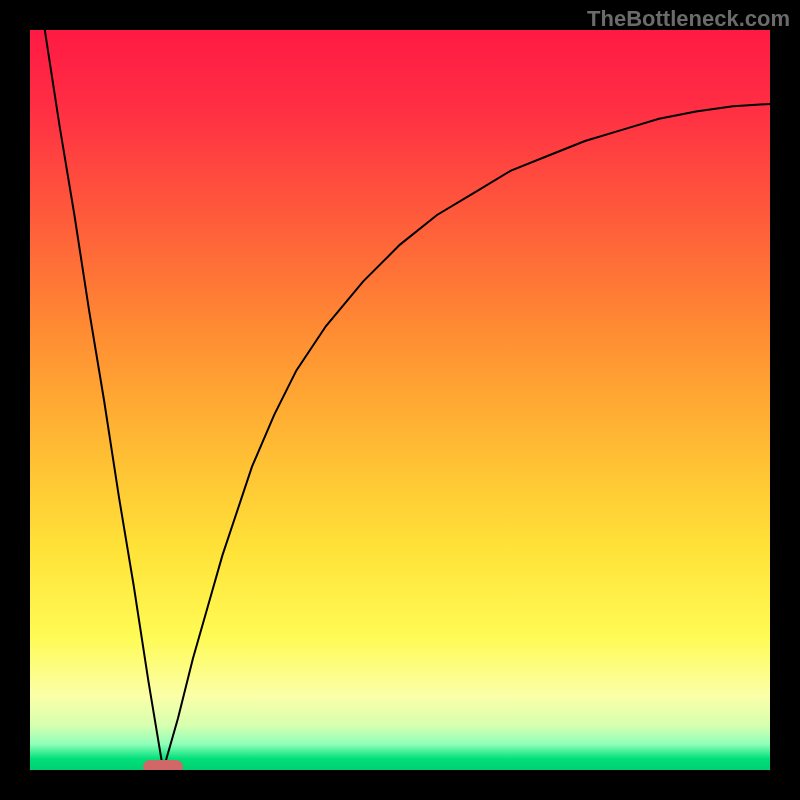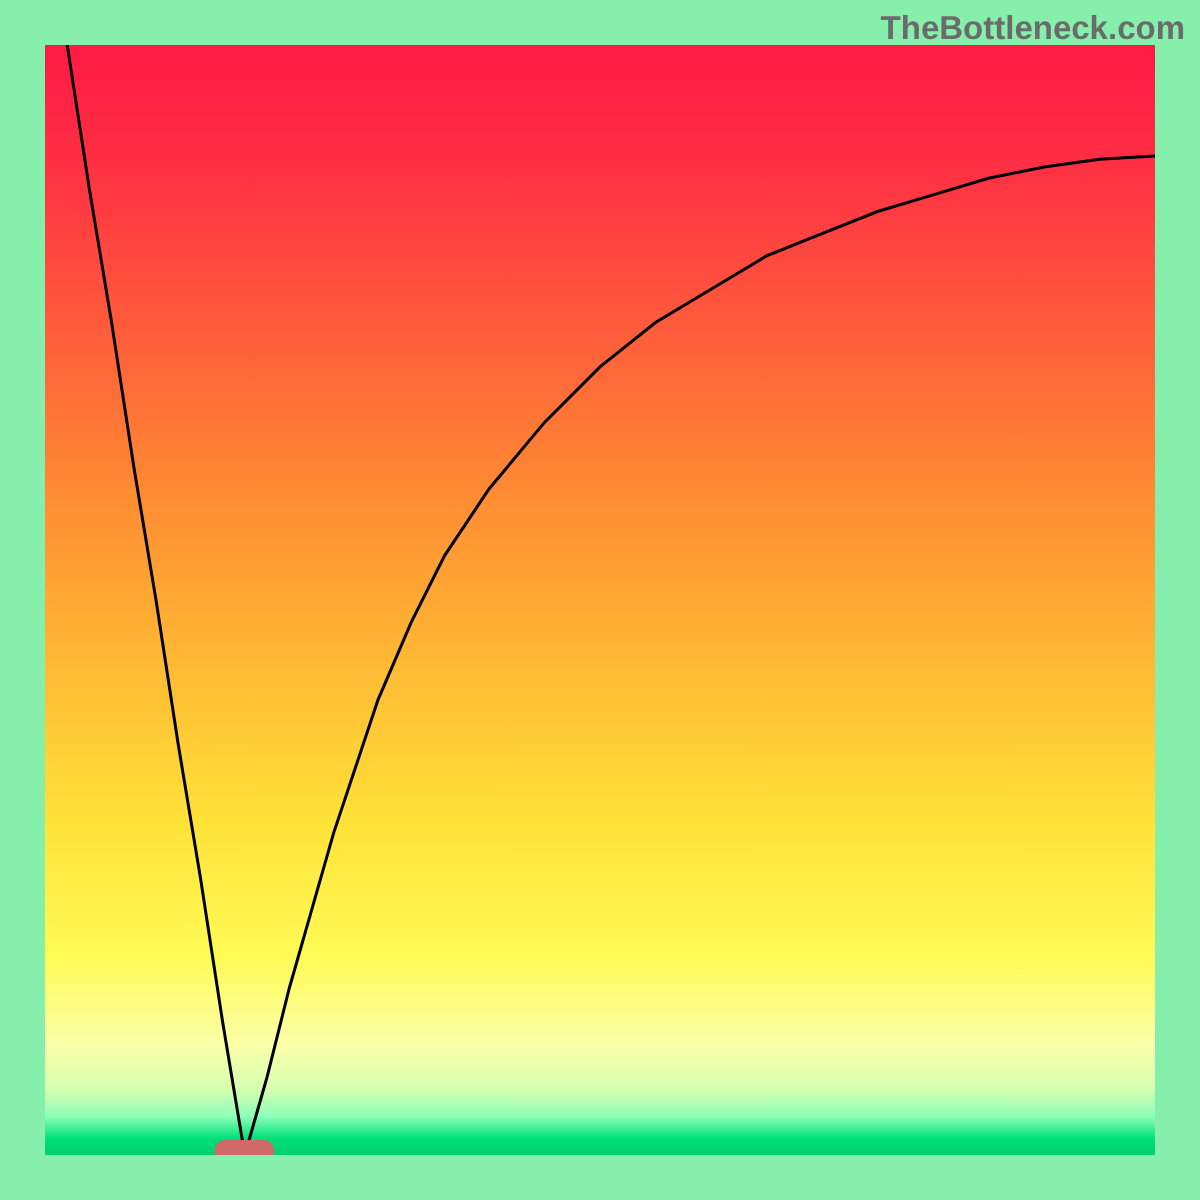--- a/index.html
+++ b/index.html
@@ -6,21 +6,21 @@
     margin: 0;
     padding: 0;
     width: 800px;
     height: 800px;
     overflow: hidden;
     font-family: Arial, Helvetica, sans-serif;
   }
   .outer {
     width: 800px;
     height: 800px;
-    background: #86efac;
+    background: #000000;
     position: relative;
   }
   .watermark {
     position: absolute;
     top: 6px;
     right: 10px;
     color: #6b6b6b;
     font-size: 22px;
     font-weight: bold;
     z-index: 10;

